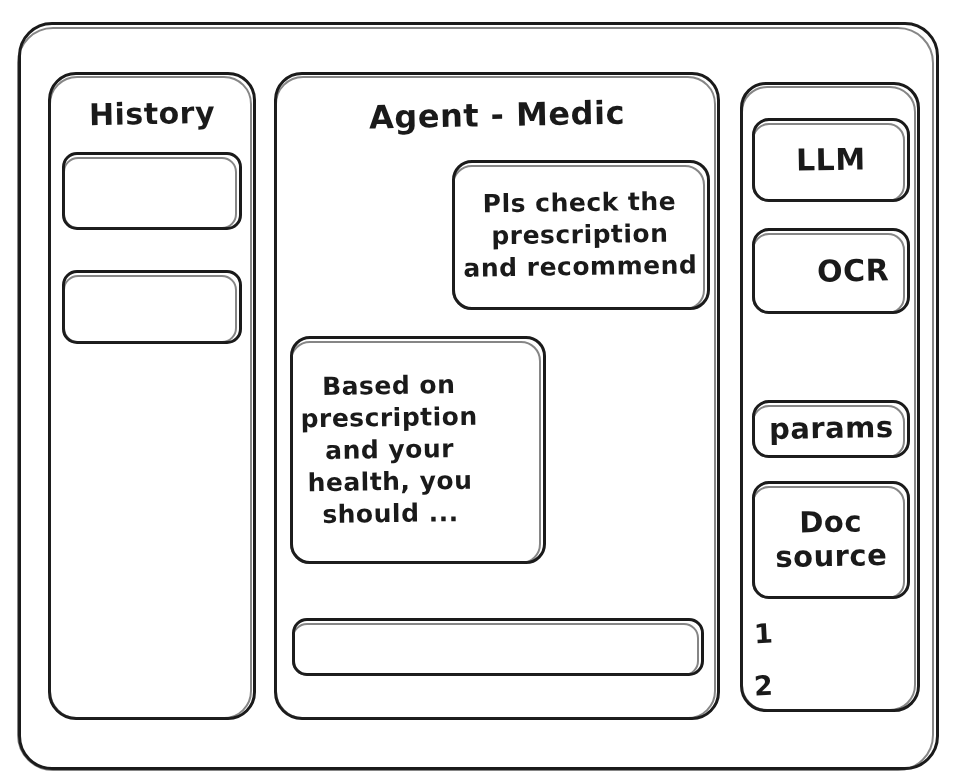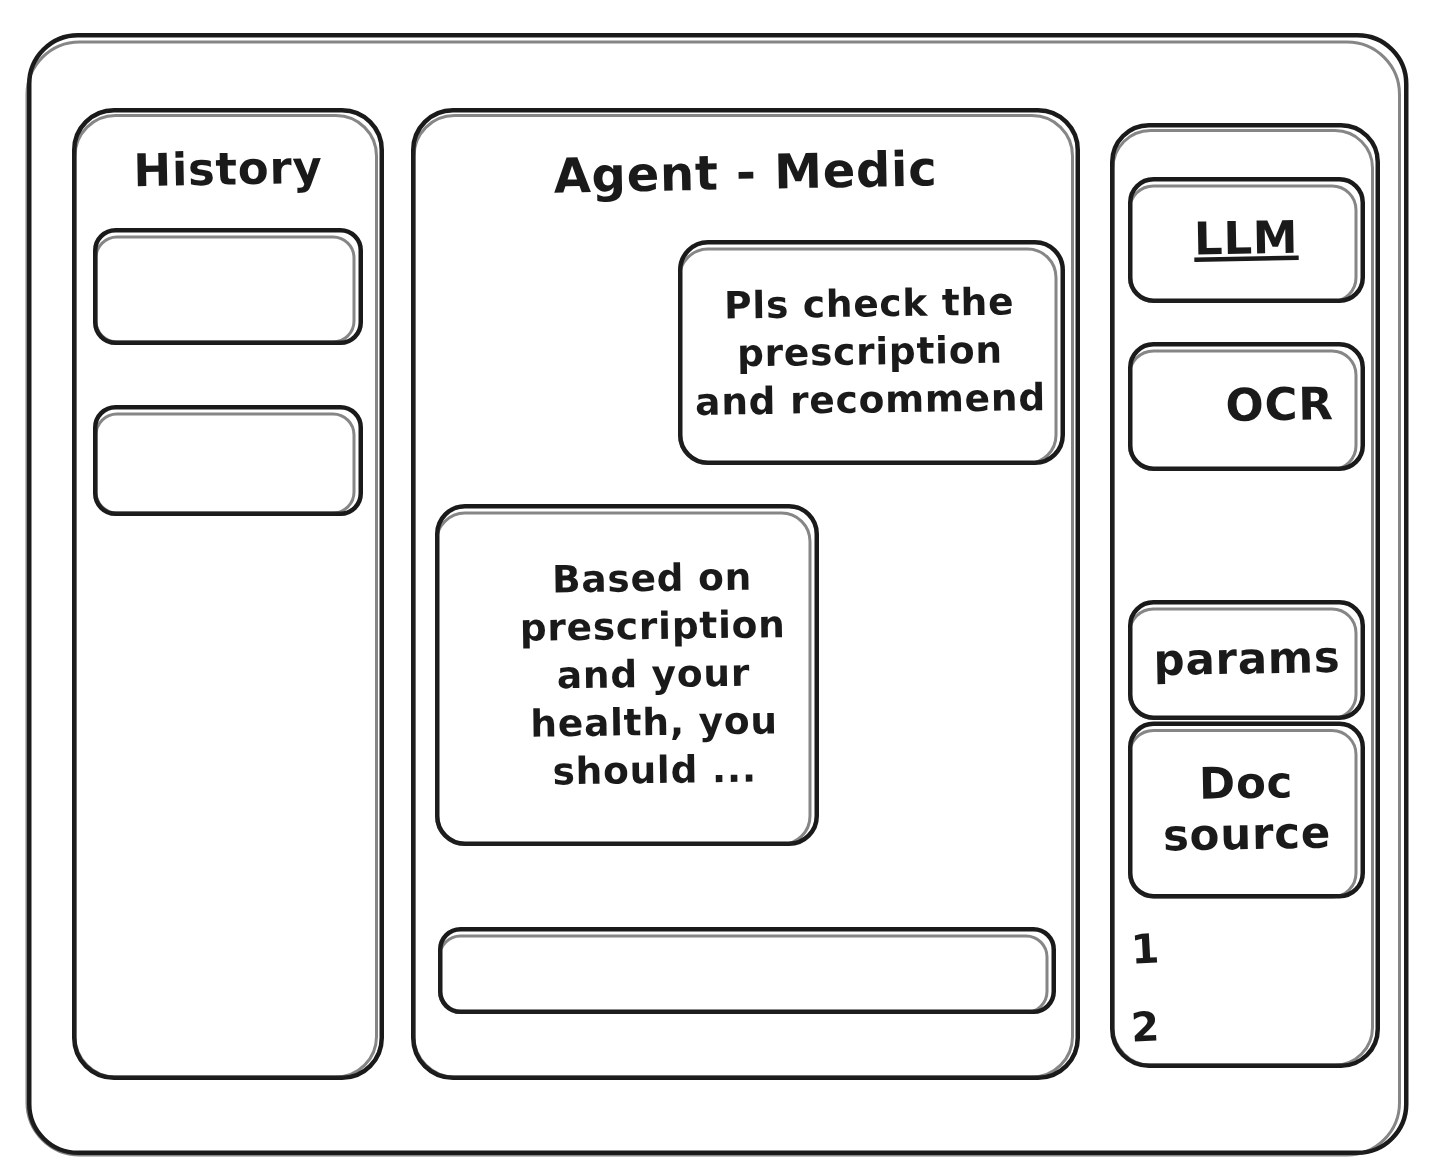--- a/index.html
+++ b/index.html
@@ -132,21 +132,21 @@
     padding: 0 8px;
     white-space: pre-line;
   }
 
   #bubble-user {
     left: 452px; top: 160px;
     width: 258px; height: 150px;
   }
   #bubble-agent {
     left: 290px; top: 336px;
-    width: 256px; height: 228px; padding-left: 46px;
+    width: 256px; height: 228px;
   }
 
   
   #message-input {
     left: 292px; top: 618px;
     width: 412px; height: 58px;
     border-radius: 15px;
     border-width: 3px;
   }
   #message-input::after {
@@ -178,23 +178,23 @@
     pointer-events: none;
   }
   .tool-label {
     font-weight: 700;
     font-size: 30px;
     line-height: 1.16;
     transform: rotate(-1deg);
     white-space: pre-line;
   }
 
-  #tool-llm    { top: 118px; height: 84px; text-decoration: underline; }
+  #tool-llm    { top: 118px; height: 84px; }
   #tool-ocr    { top: 228px; height: 86px; padding-left: 44px; }
-  #tool-params { top: 400px; height: 80px; }
+  #tool-params { top: 400px; height: 58px; }
   #tool-params .tool-label { font-size: 29px; }
   #tool-docsource { top: 481px; height: 118px; }
   #tool-docsource .tool-label { font-size: 29px; }
 
   .source-num {
     position: absolute;
     left: 754px;
     font-weight: 700;
     font-size: 27px;
     transform: rotate(-3deg);

